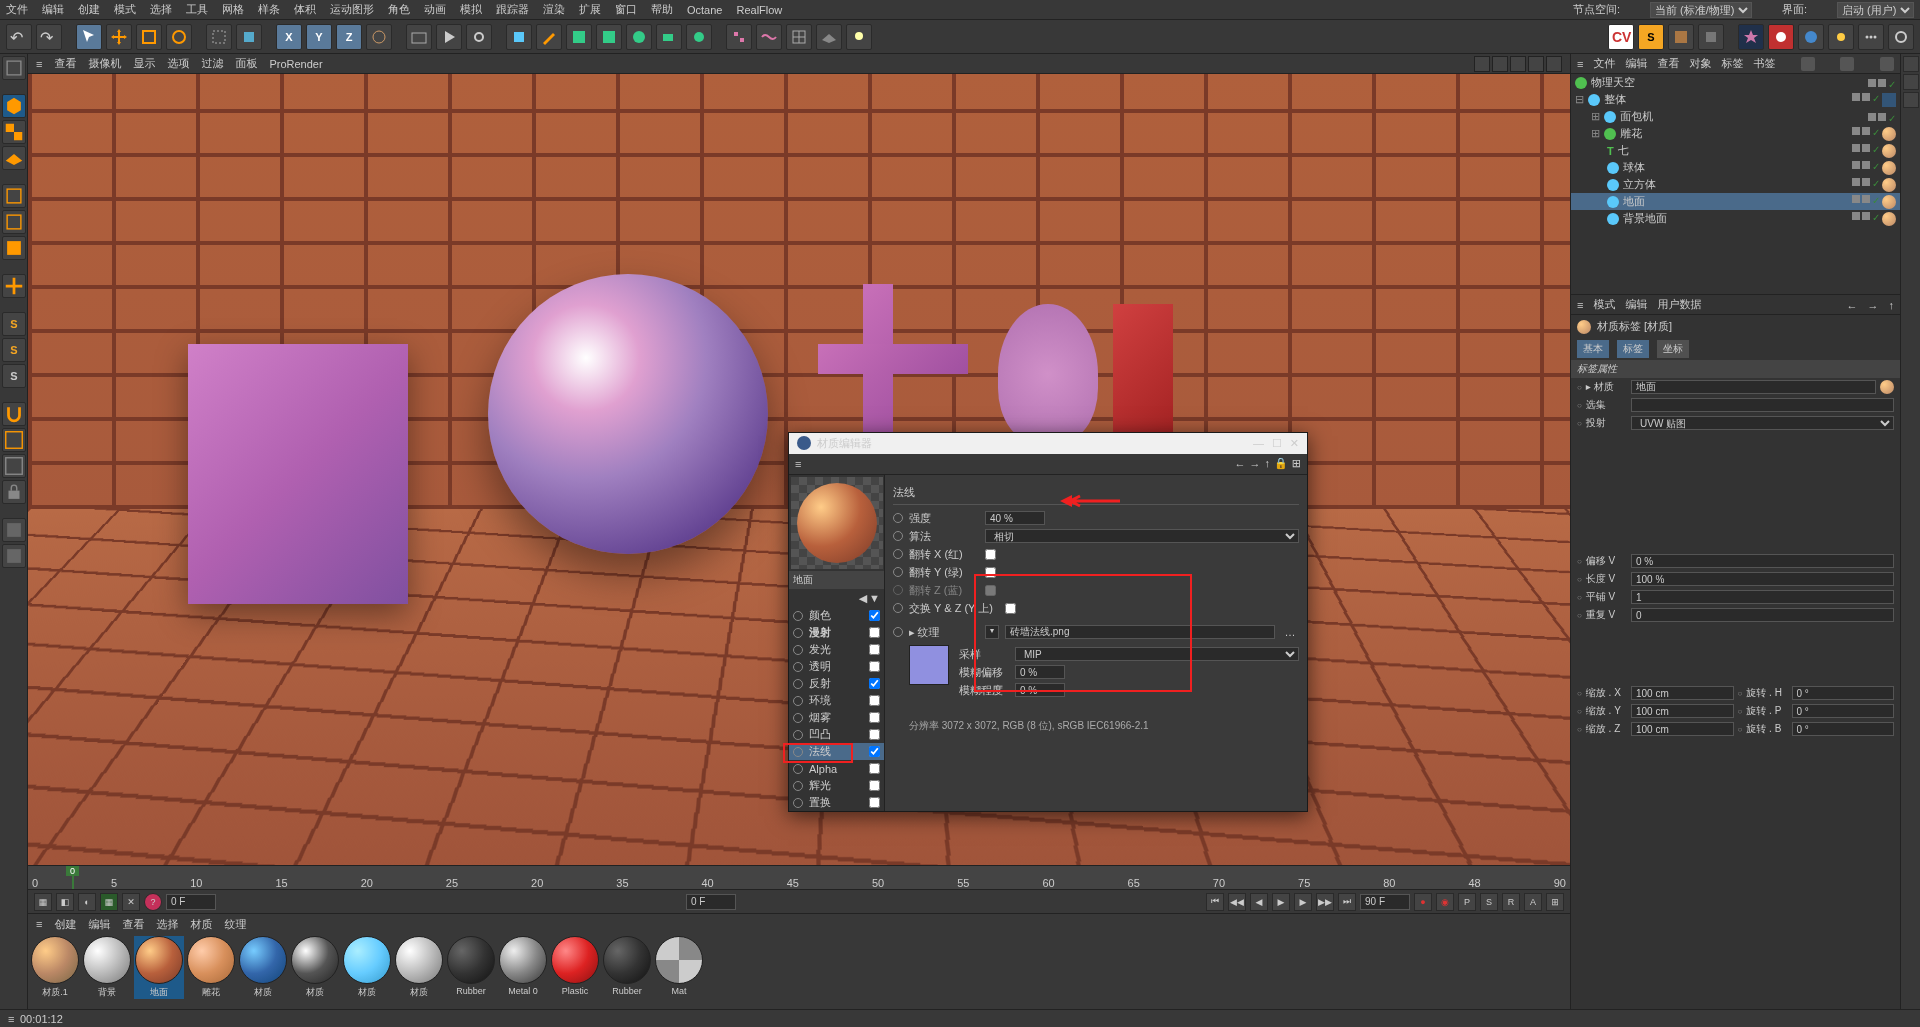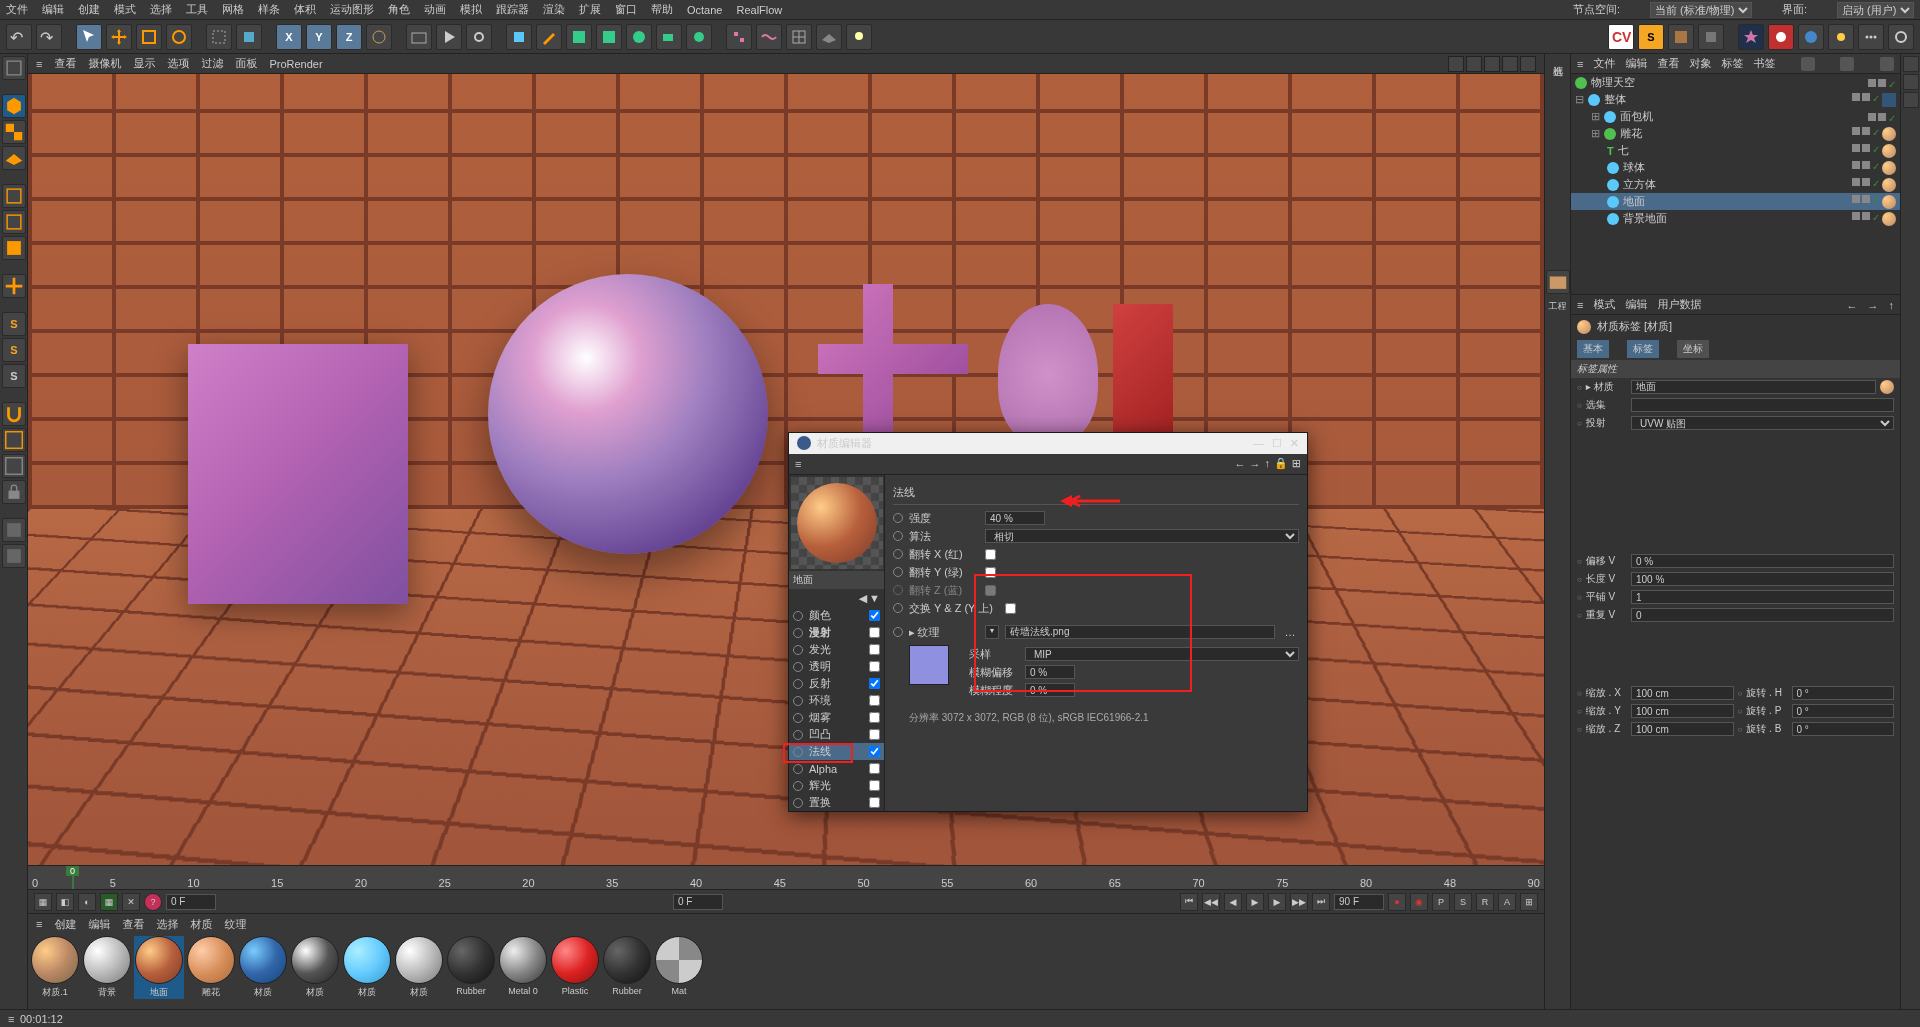--- a/index.html
+++ b/index.html
@@ -58,21 +58,21 @@
 .tree-icon.grn { background: #50c050; }
 .tree-icon.txt { background: transparent; color: #50c050; font-weight: bold; border-radius:0; }
 .tree-label { flex: 1; color: #ccc; }
 .tree-dots { display: flex; gap: 2px; margin-right: 4px; }
 .dot { width: 8px; height: 8px; }
 .dot.chk { color: #3a8a3a; font-size: 10px; }
 .tag-sphere { width: 14px; height: 14px; border-radius: 50%; background: radial-gradient(circle at 30% 30%, #fc8, #b86); }
 .attr-panel { flex: 1; background: #333; border-top: 1px solid #222; overflow: auto; }
 .attr-head { height: 20px; display: flex; align-items: center; gap: 10px; padding: 0 6px; border-bottom: 1px solid #222; }
 .attr-title { display: flex; align-items: center; gap: 6px; padding: 4px 6px; }
-.attr-tabs { display: flex; gap: 18px; padding: 2px 6px; }
+.attr-tabs { display: flex; gap: 8px; padding: 2px 6px; }
 .attr-tab { padding: 2px 6px; background: #4a6a8a; font-size: 10px; }
 .attr-tab.off { background: #505050; }
 .attr-section { padding: 2px 6px; background: #444; font-size: 10px; font-style: italic; }
 .attr-row { display: flex; align-items: center; height: 18px; padding: 0 6px; gap: 4px; }
 .attr-row .lbl { width: 50px; font-size: 10px; color: #ccc; display:flex; align-items:center; gap:4px; }
 .attr-row .lbl::before { content:"○"; font-size:8px; color:#888; }
 .attr-row input, .attr-row select { background: #2a2a2a; border: 1px solid #555; color: #ccc; height: 14px; font-size: 10px; flex: 1; padding: 0 4px; }
 .statusbar { height: 18px; background: #383838; display: flex; align-items: center; padding: 0 8px; border-top: 1px solid #222; font-size: 10px; }
 
 
@@ -94,21 +94,21 @@
 .me-chan input[type=checkbox] { width:11px; height:11px; }
 .me-right { flex: 1; padding: 6px 8px; overflow: auto; }
 .me-sec-title { font-size: 11px; padding: 4px 0; color:#ccc; border-bottom:1px solid #555; margin-bottom:4px; }
 .me-row { display:flex; align-items:center; height:18px; gap:6px; font-size:10px; }
 .me-row .rad { width:10px; height:10px; border:1px solid #888; border-radius:50%; flex-shrink:0; }
 .me-row .lbl { width:70px; color:#ccc; }
 .me-row input[type=text], .me-row select { background:#2a2a2a; border:1px solid #555; color:#ccc; height:14px; font-size:10px; padding:0 4px; }
 .me-row input[type=text] { width:60px; }
 .me-row select { flex:1; }
 .me-row input[type=checkbox] { width:11px; height:11px; }
-.me-tex-box { display:flex; gap:20px; margin: 4px 0 12px 16px; }
+.me-tex-box { display:flex; gap:10px; margin: 4px 0 20px 16px; }
 .me-tex-swatch { width:40px; height:40px; background:#9090e0; border:1px solid #222; }
 .me-tex-props { flex:1; }
 .me-info { font-size:10px; color:#aaa; margin-left:16px; }
 
 
 .annot-arrow { position:absolute; z-index:200; }
 .annot-box { position:absolute; border: 2px solid #f02020; z-index:200; pointer-events:none; }
 
 .far-right-strip { width:20px; background:#383838; border-left:1px solid #222; display:flex; flex-direction:column; gap:2px; padding:2px; }
 .far-right-strip .sbtn { width:16px; height:16px; background:#444; border:1px solid #2a2a2a; }
@@ -568,30 +568,20 @@
             <div class="mat-lbl">Rubber</div>
           </div>
           <div class="mat-thumb">
             <div class="mat-ball" style="background: repeating-conic-gradient(rgb(136, 136, 136) 0deg, rgb(136, 136, 136) 25%, rgb(204, 204, 204) 0deg, rgb(204, 204, 204) 50%);"></div>
             <div class="mat-lbl">Mat</div>
           </div>
         </div>
     </div>
   </div>
 
-  <div style="width:26px;background:#383838;border-left:1px solid #222;display:flex;flex-direction:column;align-items:center;padding-top:4px;gap:6px">
-    <div style="writing-mode:vertical-rl;font-size:10px;color:#ccc">框选</div>
-    <div style="height:200px"></div>
-    <div class="ltbtn">
-        <svg viewBox="0 0 16 16">
-          <rect x="2" y="4" width="12" height="9" fill="#c96"></rect>
-        </svg>
-      </div>
-    <div style="font-size:9px">工程</div>
-  </div>
 
   <div class="right-col">
     <div class="panel-tabs">
       <span>≡</span>
       <span>文件</span>
       <span>编辑</span>
       <span>查看</span>
       <span>对象</span>
       <span>标签</span>
       <span>书签</span>

